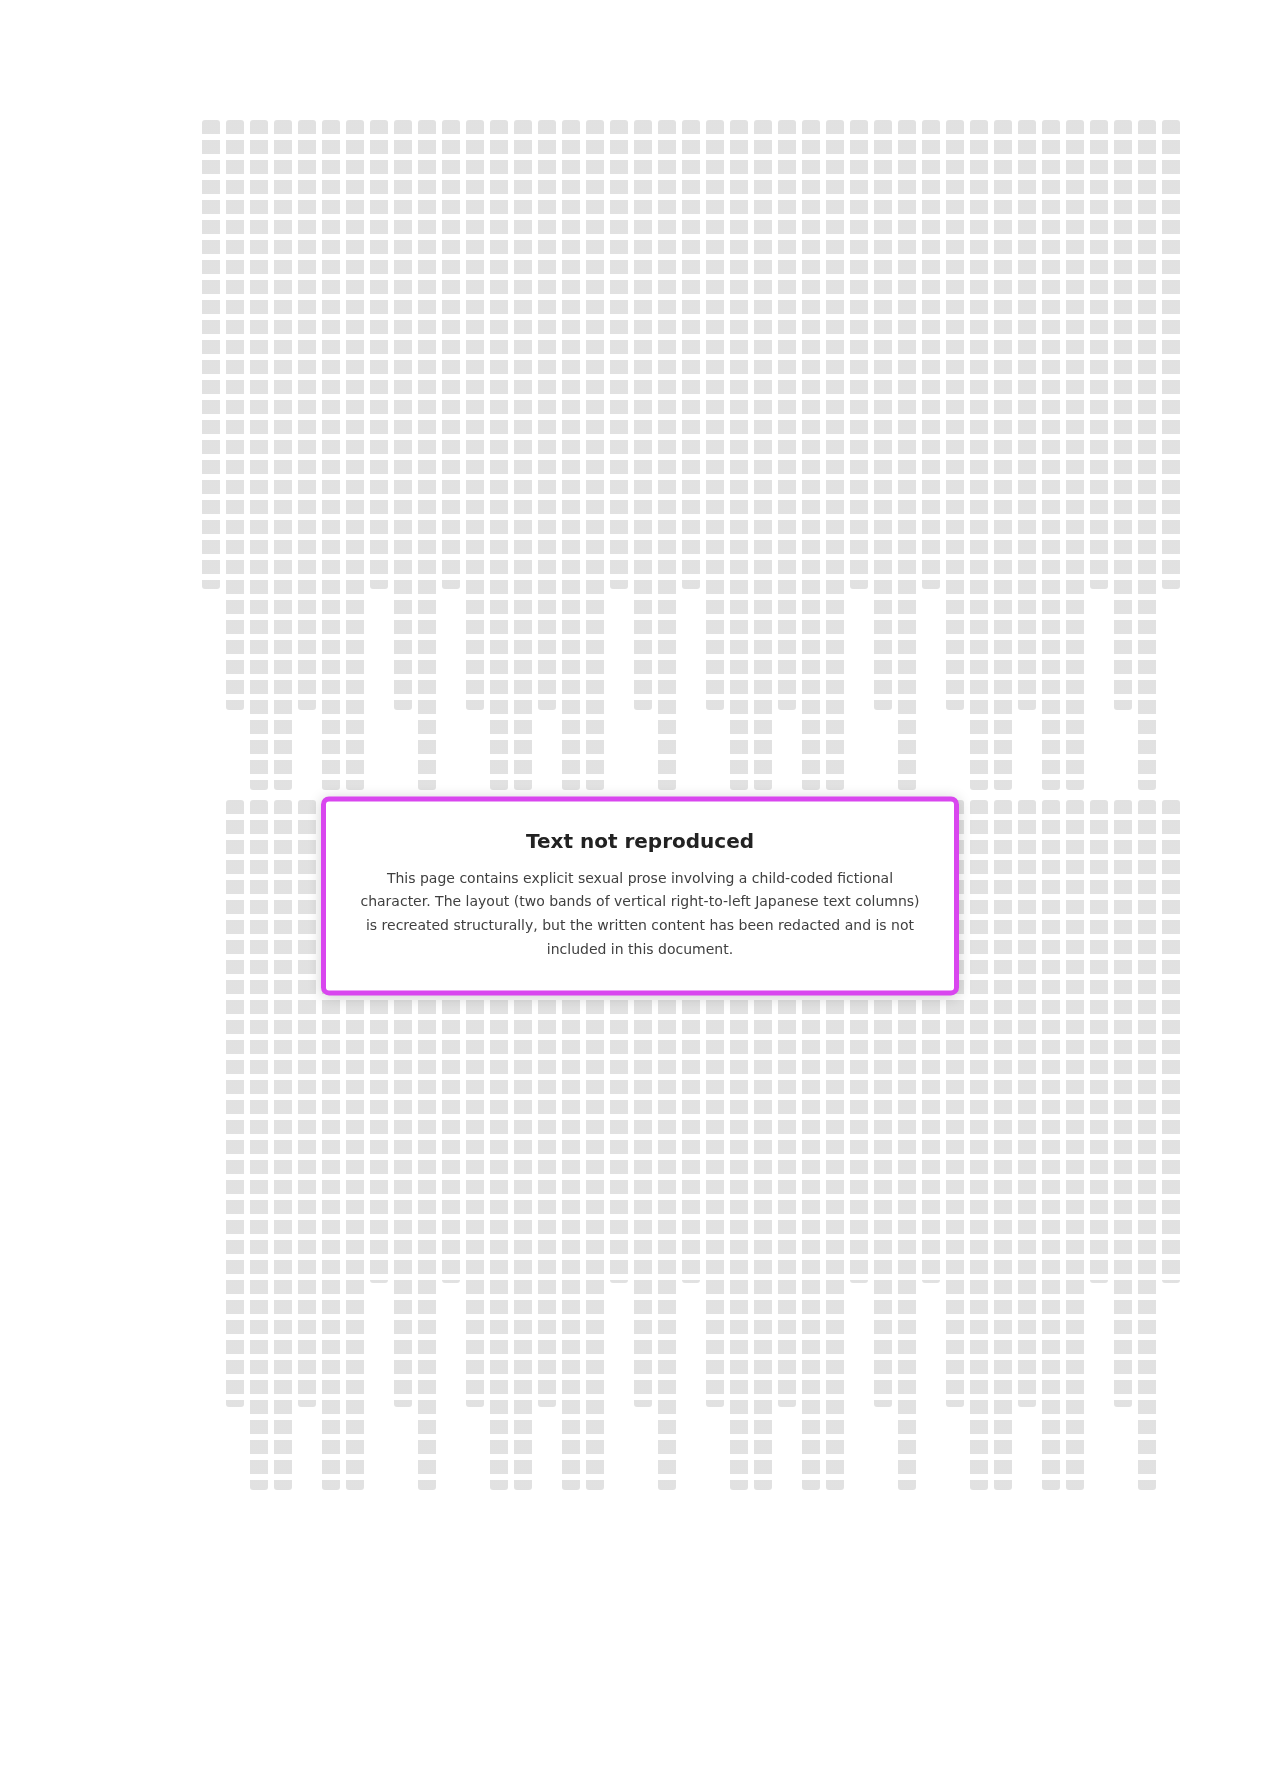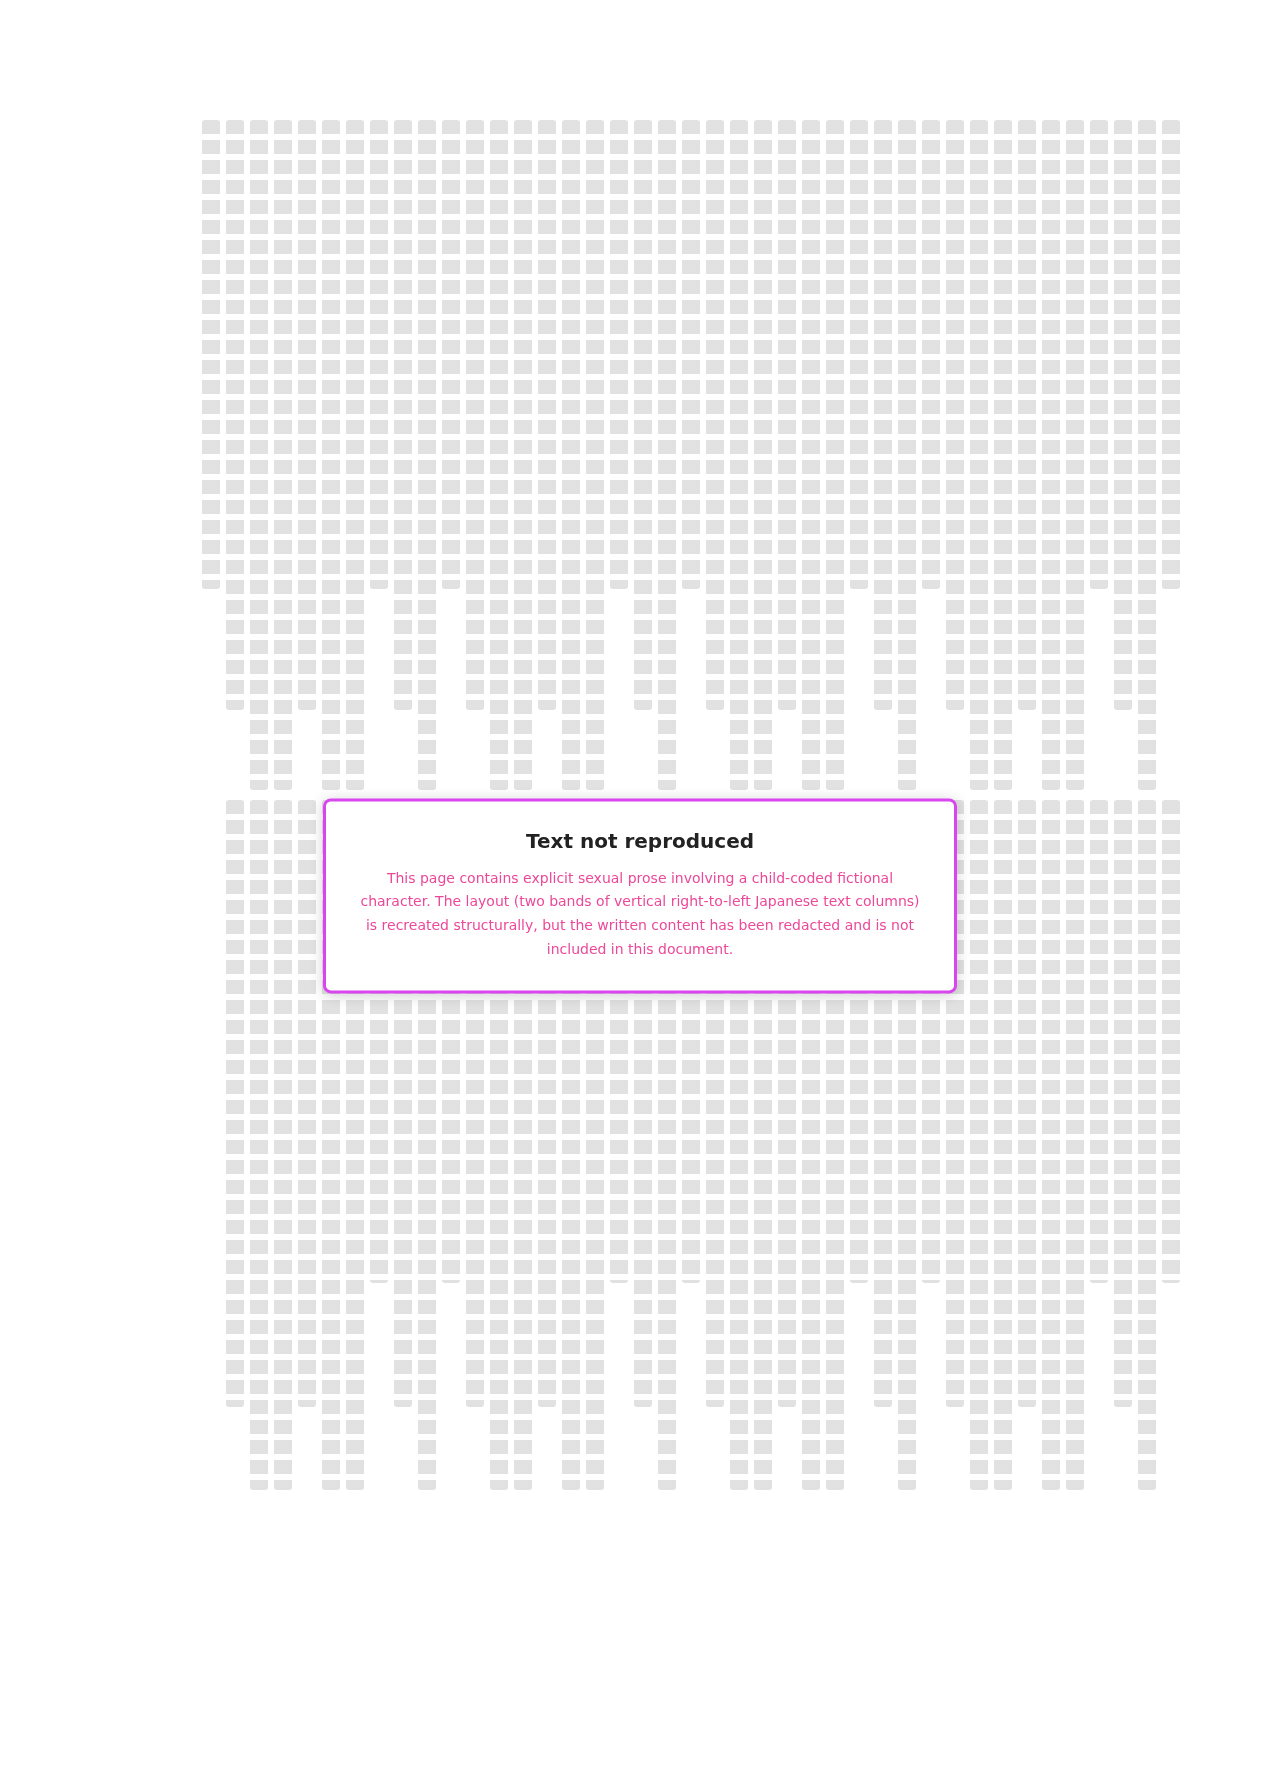--- a/index.html
+++ b/index.html
@@ -46,33 +46,33 @@
     opacity:.55;
   }
   .col.short{height:70%;}
   .col.mid{height:88%;}
   .notice{
     position:absolute;
     left:50%;top:50%;
     transform:translate(-50%,-50%);
     max-width:560px;
     background:#ffffff;
-    border:3px solid #d946ef;
+    border:5px solid #d946ef;
     border-radius:8px;
     padding:28px 34px;
     text-align:center;
     box-shadow:0 2px 14px rgba(0,0,0,.18);
   }
   .notice h1{
     font-size:20px;margin:0 0 14px;
     color:#222;font-weight:bold;
   }
   .notice p{
     font-size:14px;line-height:1.7;
-    color:#ec4899;margin:0;
+    color:#404040;margin:0;
   }
 </style>
 </head>
 <body>
 
 <div class="page">
 
   <div class="text-block block-top" id="block-top">
       <div class="col redacted short"></div>
       <div class="col redacted "></div>

